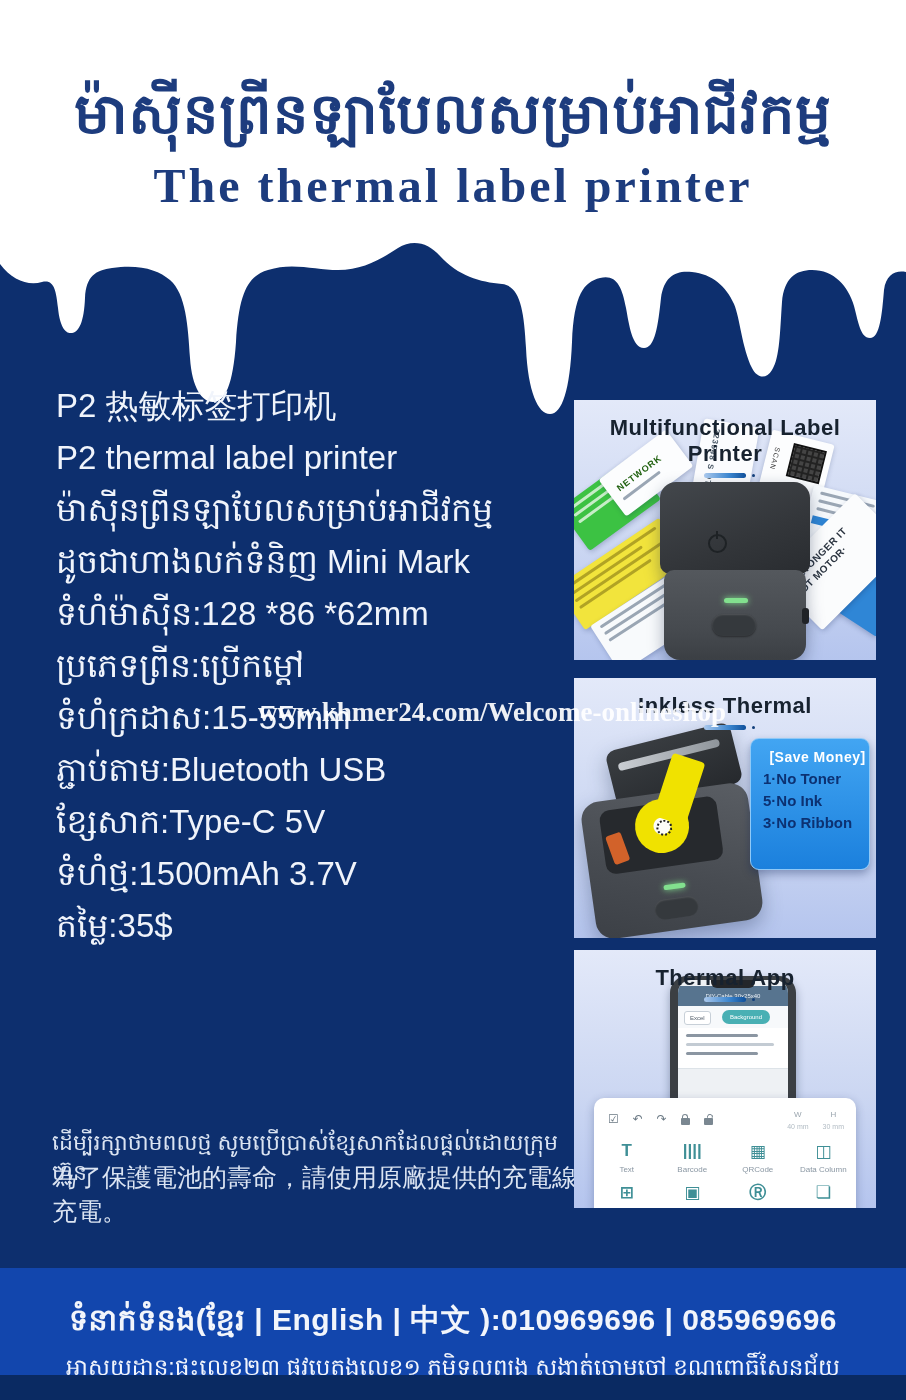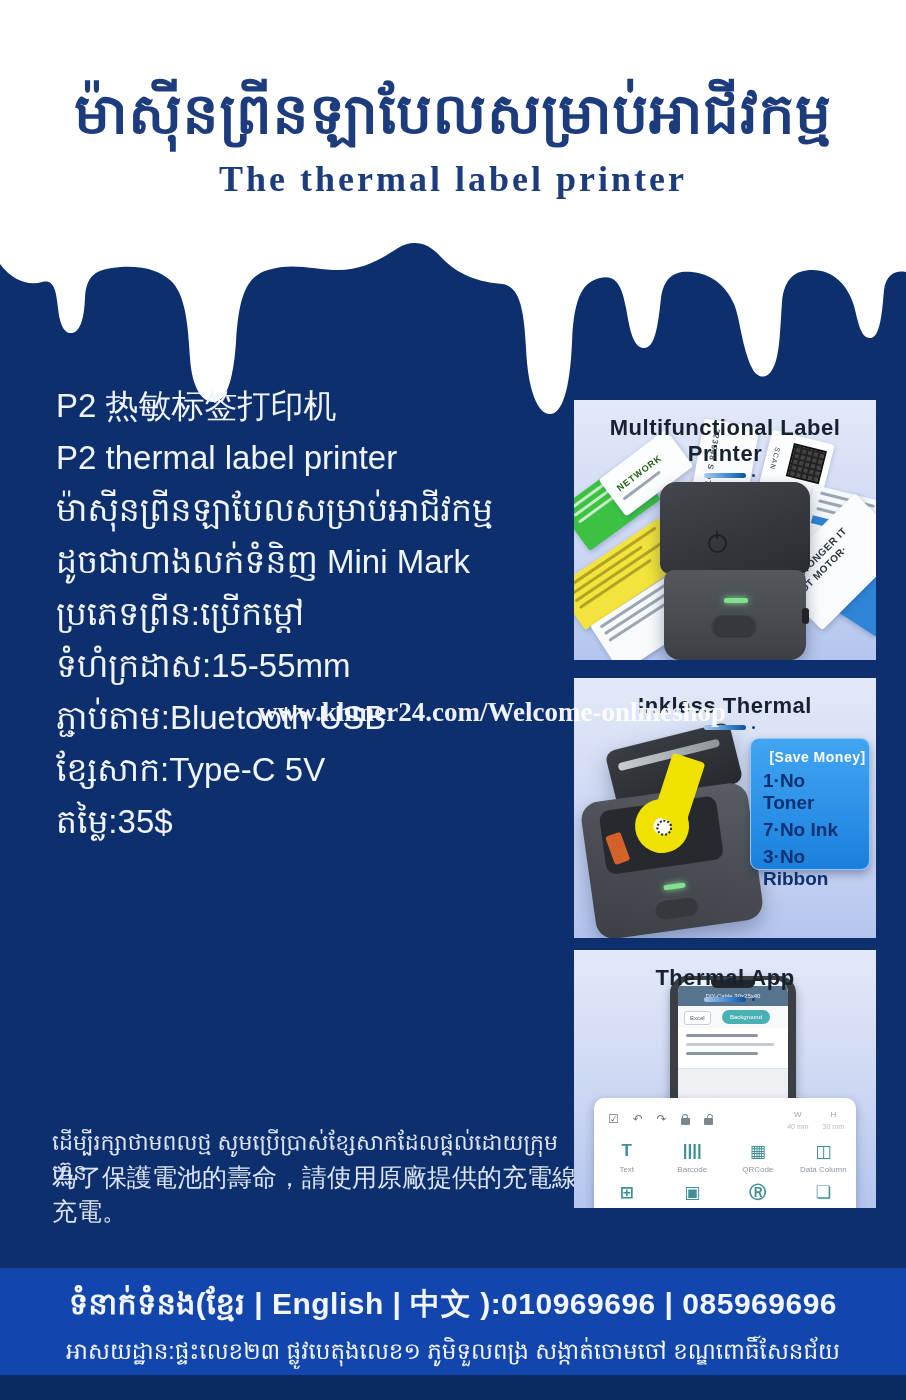--- a/index.html
+++ b/index.html
@@ -3,21 +3,21 @@
 <meta charset="utf-8">
 <style>
   html,body{margin:0;padding:0;}
   body{font-family:"Liberation Sans","DejaVu Sans",sans-serif;background:#888;}
   .page{position:relative;width:906px;height:1400px;margin:0 auto;background:#ffffff;overflow:hidden;}
 
   
   .title-km{position:absolute;top:78px;left:0;width:906px;text-align:center;
     font-size:56px;font-weight:bold;color:#1d3c7e;letter-spacing:1px;}
   .title-en{position:absolute;top:158px;left:0;width:906px;text-align:center;
-    font-family:"Liberation Serif","DejaVu Serif",serif;font-size:36px;font-weight:bold;
+    font-family:"Liberation Serif","DejaVu Serif",serif;font-size:48px;font-weight:bold;
     color:#1d3c7e;letter-spacing:3px;}
 
   
   .navy-body{position:absolute;top:230px;left:0;width:906px;height:1038px;background:#0d2f6e;}
   .drip{position:absolute;top:230px;left:0;width:906px;height:200px;display:block;}
 
   
   .specs{position:absolute;top:380px;left:56px;width:520px;color:#f0f4fb;}
   .spec-line{height:52px;line-height:52px;font-size:33px;white-space:nowrap;}
   .note-km{position:absolute;top:1128px;left:52px;width:520px;font-size:22px;color:#dbe4f2;line-height:30px;}
@@ -94,21 +94,21 @@
   .p2-strip{position:absolute;left:84px;top:-34px;width:34px;height:66px;background:#f0e200;transform:rotate(26deg);border-radius:4px 4px 0 0;}
   .p2-orange{position:absolute;left:24px;top:34px;width:16px;height:30px;background:#d2622a;transform:rotate(-12deg);border-radius:3px;}
   .p2-led{position:absolute;left:72px;top:92px;width:22px;height:5px;border-radius:3px;background:#82e08e;box-shadow:0 0 6px #82e08e;}
   .p2-btn{position:absolute;left:60px;top:106px;width:44px;height:20px;border-radius:10px;background:#35393d;
     box-shadow:inset 0 1px 2px rgba(255,255,255,.15);}
   .p2-line{position:absolute;left:158px;top:152px;width:66px;height:2px;background:#aebdd6;transform:rotate(-4deg);}
   .callout{position:absolute;left:176px;top:60px;width:118px;height:130px;border-radius:9px;
     background:linear-gradient(180deg,#42a5f2 0%,#1b80dd 100%);border:1px solid #8fc9f7;
     box-shadow:0 4px 8px rgba(10,30,80,.35);z-index:4;}
   .callout-title{margin:10px 0 4px 15px;text-align:center;font-size:14px;font-weight:bold;color:#ffffff;letter-spacing:0.5px;}
-  .callout-item{margin:5px 15px 0 12px;font-size:19px;font-weight:bold;color:#0c3172;}
+  .callout-item{margin:5px 15px 0 12px;font-size:15px;font-weight:bold;color:#0c3172;}
 
   
   .phone{position:absolute;left:96px;top:26px;width:118px;height:156px;border-radius:17px;background:#3b3f43;
     box-shadow:0 4px 10px rgba(10,25,60,.35);padding:4px;}
   .screen{position:relative;width:110px;height:148px;margin:0 auto;border-radius:13px;background:#eef1f4;overflow:hidden;}
   .notch{position:absolute;left:33px;top:0;width:44px;height:8px;border-radius:0 0 6px 6px;background:#23262a;z-index:3;}
   .app-header{position:absolute;left:0;top:6px;width:110px;height:20px;background:#57748f;color:#e8eef5;
     font-size:6px;line-height:20px;text-align:center;white-space:nowrap;overflow:hidden;}
   .chip-row{position:absolute;left:0;top:26px;width:110px;height:22px;background:#f7f9fb;}
   .chip-left{position:absolute;left:6px;top:5px;height:12px;padding:0 5px;border:1px solid #c8d0d8;border-radius:3px;
@@ -129,21 +129,21 @@
   .wh .lab{font-size:8px;color:#9aa5ae;}
   .wh .val{font-size:7px;color:#b2bcc4;}
   .tool-grid{display:grid;grid-template-columns:repeat(4,1fr);margin-top:4px;row-gap:2px;}
   .tool{display:flex;flex-direction:column;align-items:center;padding-top:4px;}
   .tool .ticon{width:26px;height:24px;display:flex;align-items:center;justify-content:center;
     font-size:17px;color:#3f8f96;font-weight:bold;}
   .tool .tlabel{font-size:8px;color:#8a97a3;margin-top:2px;white-space:nowrap;}
 
   
   .footer{position:absolute;top:1268px;left:0;width:906px;height:107px;background:#1246ad;color:#f2f5fb;}
-  .footer-contact{margin-top:16px;text-align:center;font-size:30px;font-weight:bold;letter-spacing:0.5px;}
+  .footer-contact{margin-top:32px;text-align:center;font-size:30px;font-weight:bold;letter-spacing:0.5px;}
   .footer-address{margin-top:8px;text-align:center;font-size:23px;}
   .bottom-strip{position:absolute;top:1375px;left:0;width:906px;height:25px;background:#0a2a62;}
 </style>
 </head>
 <body>
 
 <div class="page">
 
   <div class="title-km">ម៉ាស៊ីនព្រីនឡាបែលសម្រាប់អាជីវកម្ម</div>
   <div class="title-en">The thermal label printer</div>
@@ -152,24 +152,26 @@
   <svg class="drip" viewBox="0 0 906 200" preserveAspectRatio="none">
     <path fill="#ffffff" d="M0,34 C12,50 28,56 42,52 C54,49 56,60 58,78 C60,98 66,104 72,103 C79,102 84,92 85,68 C86,46 96,40 112,38 C140,34 158,40 170,50 C186,64 188,96 190,128 C192,158 202,172 213,172 C225,172 233,155 236,112 C239,62 248,46 268,40 C292,32 316,40 338,40 C362,40 380,30 398,18 C412,9 428,12 440,26 C458,46 480,52 502,54 C520,56 524,80 526,118 C528,162 538,184 550,184 C562,184 570,160 572,112 C574,64 584,52 600,48 C616,44 622,56 626,78 C629,94 632,118 644,118 C655,118 658,96 661,68 C664,46 676,40 692,42 C712,44 726,56 734,74 C740,88 742,118 752,138 C757,148 766,150 772,140 C780,128 780,100 782,72 C784,48 796,40 812,40 C834,40 848,56 854,76 C858,90 860,108 870,108 C880,108 882,84 884,60 C886,44 896,40 906,42 L906,0 L0,0 Z"></path>
   </svg>
 
   <div class="specs">
 
   <div class="spec-line">P2 热敏标签打印机</div>
       <div class="spec-line">P2 thermal label printer</div>
       <div class="spec-line">ម៉ាស៊ីនព្រីនឡាបែលសម្រាប់អាជីវកម្ម</div>
       <div class="spec-line">ដូចជាហាងលក់ទំនិញ Mini Mark</div>
+      <div class="spec-line">ទំហំម៉ាស៊ីន:128 *86 *62mm</div>
       <div class="spec-line">ប្រភេទព្រីន:ប្រើកម្ដៅ</div>
       <div class="spec-line">ទំហំក្រដាស:15-55mm</div>
       <div class="spec-line">ភ្ជាប់តាម:Bluetooth USB</div>
       <div class="spec-line">ខ្សែសាក:Type-C 5V</div>
+      <div class="spec-line">ទំហំថ្ម:1500mAh 3.7V</div>
       <div class="spec-line">តម្លៃ:35$</div>
     </div>
   <div class="note-km">ដើម្បីរក្សាថាមពលថ្ម សូមប្រើប្រាស់ខ្សែសាកដែលផ្ដល់ដោយក្រុមហ៊ុន</div>
   <div class="note-zh">為了保護電池的壽命，請使用原廠提供的充電線充電。</div>
 
   <div class="watermark">www.khmer24.com/Welcome-onlineshop</div>
 
   <div class="panel panel-1">
     <div class="panel-art">
       <div class="chip chip-green">
@@ -245,21 +247,21 @@
           <div class="p2-strip"></div>
           <div class="p2-led"></div>
           <div class="p2-btn"></div>
         </div>
       </div>
       <div class="callout">
         <div class="callout-title">[Save Money]</div>
         <div>
 
         <div class="callout-item">1·No Toner</div>
-            <div class="callout-item">7·No Ink</div>
+            <div class="callout-item">5·No Ink</div>
             <div class="callout-item">3·No Ribbon</div>
           </div>
       </div>
     </div>
     <div class="panel-title">Inkless Thermal</div>
     <div class="panel-dash"></div>
   </div>
 
   <div class="panel panel-3">
     <div class="panel-art">

